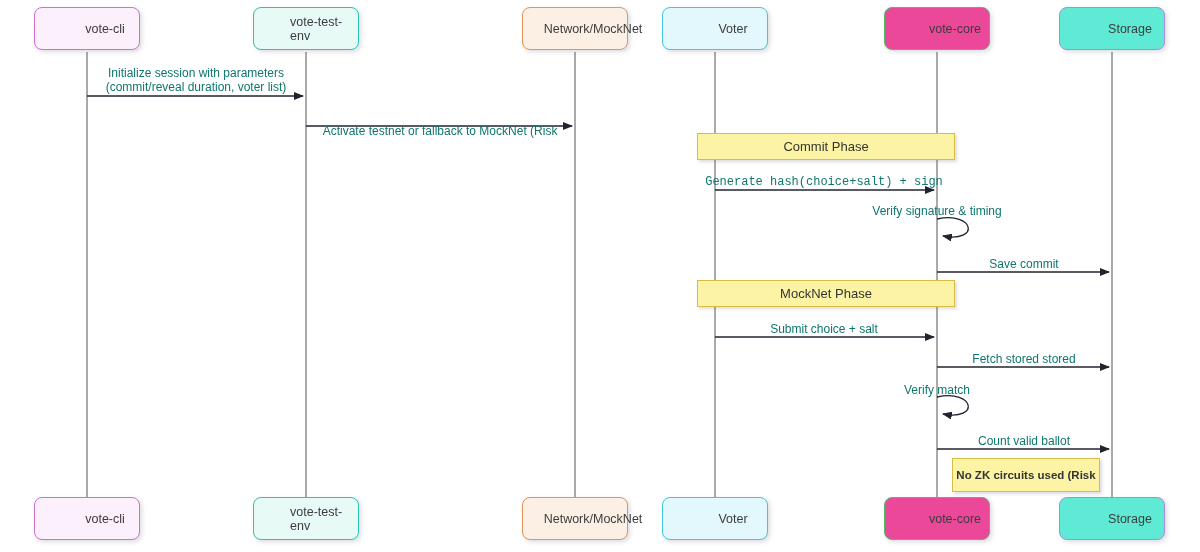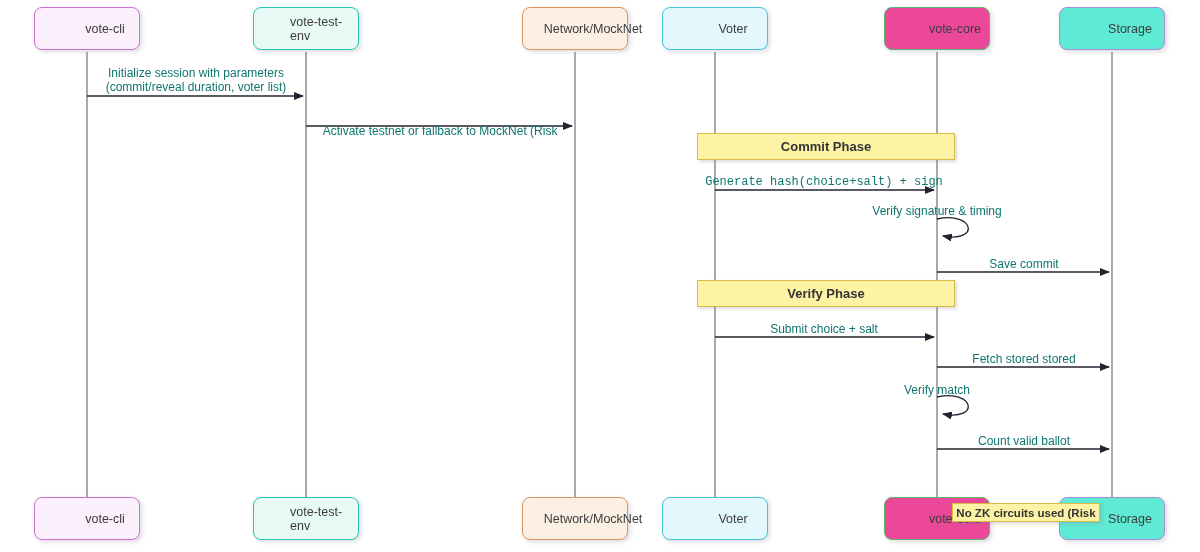--- a/index.html
+++ b/index.html
@@ -61,45 +61,44 @@
     left: 697px;
     width: 258px;
     height: 27px;
     background: #FCF4A4;
     border: 1.5px solid #D8BC45;
     box-sizing: border-box;
     display: flex;
     align-items: center;
     justify-content: center;
     font-size: 13px;
-    font-weight: bold;
+    font-weight: normal;
     color: #333333;
     box-shadow: 2px 2px 3px rgba(120,120,140,0.25);
   }
   .banner-commit { top: 133px; }
   .banner-reveal { top: 280px; }
 
   .note {
     position: absolute;
     left: 952px;
     top: 458px;
     width: 148px;
-    height: 19px;
+    height: 34px;
     background: #FCF4A4;
     border: 1.5px solid #D8BC45;
     box-sizing: border-box;
     display: flex;
     align-items: center;
     justify-content: center;
     font-size: 11.5px;
     font-weight: bold;
     color: #333333;
     white-space: nowrap;
     box-shadow: 2px 2px 3px rgba(120,120,140,0.25);
-    margin-top: 45px;
   }
 </style>
 </head>
 <body>
 
 <div id="stage">
 
   <svg id="wires" width="1200" height="552">
     <defs>
       <marker id="arrowhead" markerWidth="10" markerHeight="8" refX="9" refY="4" orient="auto" markerUnits="userSpaceOnUse">
@@ -146,17 +145,17 @@
   <div class="msg-label" style="left:440px;  top:111px;margin-top:13px;">Activate testnet or fallback to MockNet (Risk</div>
   <div class="msg-label" style="left:824px;  top:175px;font-family:Liberation Mono, monospace;">Generate hash(choice+salt) + sign</div>
   <div class="msg-label" style="left:937px;  top:204px;">Verify signature &amp; timing</div>
   <div class="msg-label" style="left:1024px; top:257px;">Save commit</div>
   <div class="msg-label" style="left:824px;  top:322px;">Submit choice + salt</div>
   <div class="msg-label" style="left:1024px; top:352px;">Fetch stored stored</div>
   <div class="msg-label" style="left:937px;  top:383px;">Verify match</div>
   <div class="msg-label" style="left:1024px; top:434px;">Count valid ballot</div>
 
   <div class="banner banner-commit">Commit Phase</div>
-  <div class="banner banner-reveal">Verify Phase</div>
+  <div class="banner banner-reveal">MockNet Phase</div>
 
   <div class="note">No ZK circuits used (Risk</div>
 
 </div>
 
 </body></html>

